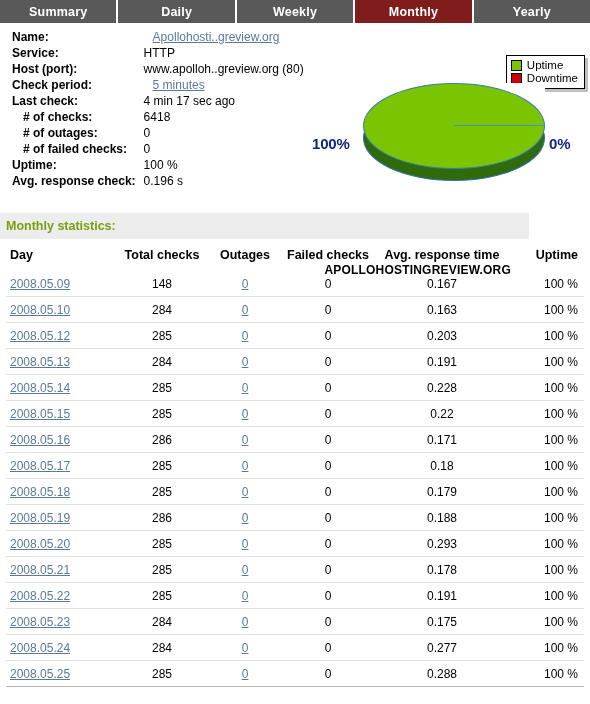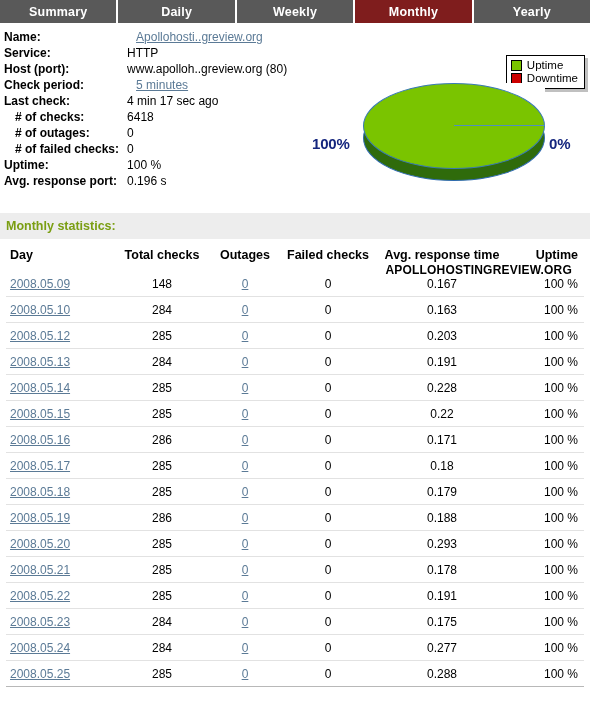--- a/index.html
+++ b/index.html
@@ -45,21 +45,21 @@
   }
 
   
   .topsection {
     position: relative;
     height: 190px;
     width: 590px;
   }
   .infotable {
     position: absolute;
-    left: 4px;
+    left: 12px;
     top: 7px;
     border-collapse: collapse;
     font-size: 12px;
   }
   .infotable td {
     padding: 0 0 1px 0;
     height: 15px;
     vertical-align: top;
     white-space: nowrap;
   }
@@ -155,21 +155,21 @@
     font-weight: bold;
     font-size: 15px;
     color: #15267e;
     letter-spacing: -0.2px;
   }
   .pct.left  { left: 12px;  top: 110px; }
   .pct.right { left: 249px; top: 110px; }
 
   
   .statband {
-    width: 590px;
+    width: 529px;
     height: 26px;
     background: #ededed;
     position: relative;
   }
   .statband .title {
     position: absolute;
     left: 6px;
     top: 6px;
     color: #7a9e12;
     font-weight: bold;
@@ -271,21 +271,21 @@
     </tr>
     <tr>
       <td class="lbl indent"># of failed checks:</td>
       <td class="val">0</td>
     </tr>
     <tr>
       <td class="lbl">Uptime:</td>
       <td class="val">100 %</td>
     </tr>
     <tr>
-      <td class="lbl">Avg. response port:</td>
+      <td class="lbl">Avg. response check:</td>
       <td class="val">0.196 s</td>
     </tr>
   </tbody>
     </table>
 
   <div class="chartwrap">
 
     <div class="legend">
       <div class="row">
         <span class="swatch" style="background:#7ac400"></span>

